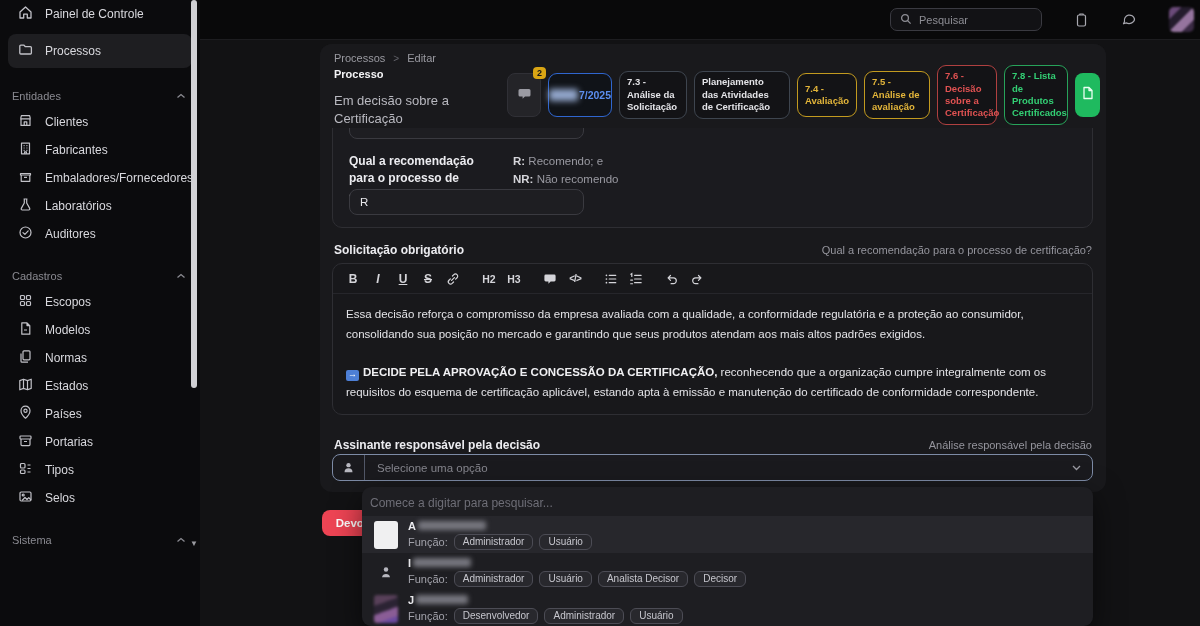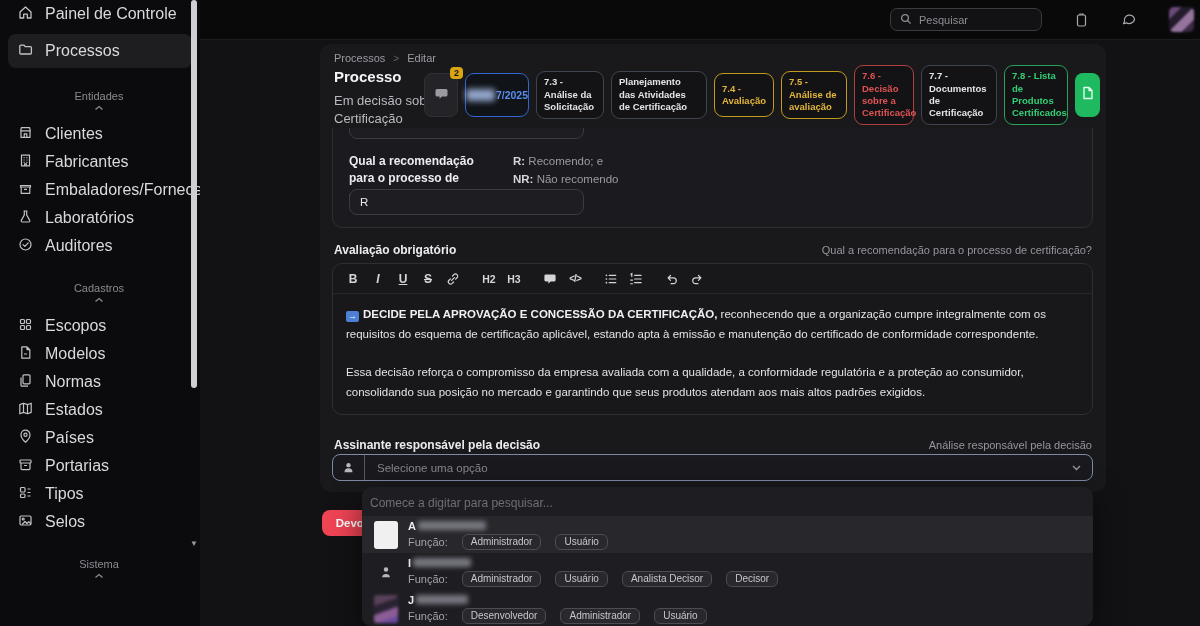--- a/index.html
+++ b/index.html
@@ -3,25 +3,25 @@
 <meta charset="utf-8">
 <style>
   * { margin:0; padding:0; box-sizing:border-box; }
   html,body { width:1200px; height:626px; overflow:hidden; background:#0a0a0b;
     font-family:"Liberation Sans", sans-serif; color:#e6e6ea; }
   .app { position:relative; width:1200px; height:626px; display:flex; }
 
   
   .sidebar { position:relative; width:200px; height:626px; background:#0b0b0d; flex:0 0 200px; padding-top:0; }
   .side-item { height:28px; display:flex; align-items:center; gap:12px; padding:0 10px; margin:0 8px;
-    border-radius:8px; font-size:16px; font-weight:500; color:#d9d9de; cursor:pointer; }
+    border-radius:8px; font-size:12px; font-weight:500; color:#d9d9de; cursor:pointer; }
   .side-item svg { flex:0 0 15px; color:#c2c2c8; }
   .side-item.active { background:#1e1e21; height:34px; margin-top:6px; }
   .side-section { display:flex; align-items:center; justify-content:space-between;
-    margin:22px 14px 6px 12px; font-size:11px; color:#8a8a91;flex-direction:column; }
+    margin:22px 14px 6px 12px; font-size:11px; color:#8a8a91; }
   .side-section svg { color:#8a8a91; }
   .side-scroll { position:absolute; top:0; right:2px; width:7px; height:626px; }
   .side-scroll .thumb { position:absolute; top:0; left:0; width:6px; height:388px; background:#cfcfd3; border-radius:3px; }
   .side-scroll .arrow { position:absolute; top:540px; left:-1px; width:8px; height:8px; color:#9a9aa0; font-size:8px; line-height:8px; }
 
   
   .right { flex:1; display:flex; flex-direction:column; height:626px; }
   .topbar { height:40px; background:#09090a; border-bottom:1px solid #1d1d20;
     display:flex; align-items:center; justify-content:flex-end; gap:32px; padding-right:10px; }
   .search { display:flex; align-items:center; gap:7px; width:152px; height:23px;
@@ -50,21 +50,21 @@
   .fieldrow .fhint b { color:#d5d5da; }
   .card1 .r-input { position:absolute; left:16px; top:92px; width:235px; height:26px;
     border:1px solid #3a3a40; border-radius:8px; background:#1e1e22; color:#e8e8ec; font-size:11.5px;
     padding:0 10px; outline:none; font-family:"Liberation Sans", sans-serif; }
 
   
   .panel-header { position:absolute; left:0; top:0; width:786px; height:84px; background:#19191c;
     border-radius:12px 12px 0 0; z-index:3; }
   .crumb { position:absolute; left:14px; top:8px; font-size:11px; color:#9a9aa1; display:flex; gap:8px; align-items:center; }
   .crumb .sep { color:#63636a; font-size:10px; }
-  .p-title { position:absolute; left:14px; top:24px; font-size:15px; font-weight:700; color:#f4f4f6; }
+  .p-title { position:absolute; left:14px; top:24px; font-size:11px; font-weight:700; color:#f4f4f6; }
   .p-sub { position:absolute; left:14px; top:48px; width:152px; font-size:13px; color:#b9b9c0; line-height:1.35; }
   .cluster { position:absolute; right:6px; top:28px; height:46px; display:flex; align-items:center; gap:7px; }
   .cmt-btn { position:relative; width:34px; height:44px; background:#242428; border:1px solid #303036;
     border-radius:8px; display:flex; align-items:center; justify-content:center; color:#9a9aa2; }
   .cmt-badge { position:absolute; top:-7px; right:-6px; background:#d9a514; color:#151515; font-size:9px;
     font-weight:700; border-radius:4px; padding:1px 4px; }
   .proc-badge { width:64px; height:44px; border:1.5px solid #2f66d0; border-radius:9px; background:#101318;
     display:flex; align-items:center; justify-content:center; gap:1px; }
   .proc-blur { width:30px; height:12px; background:#93a7cc; border-radius:2px; filter:blur(3px); }
   .proc-num { color:#5b8ef0; font-weight:700; font-size:10.5px; }
@@ -122,21 +122,21 @@
   .dd-search { padding:9px 8px 6px; font-size:12px; color:#6e6e77; }
   .dd-row { display:flex; align-items:center; gap:10px; padding:4px 12px; height:37px; }
   .dd-row.hl { background:#27272c; }
   .dd-avatar { width:24px; height:28px; border-radius:3px; flex:0 0 24px; }
   .dd-avatar.white { background:#f0f0f1; }
   .dd-avatar.person { background:transparent; display:flex; align-items:center; justify-content:center; color:#b7b7bf; }
   .dd-avatar.purple { background:linear-gradient(160deg,#584059 0 30%,#2b2333 30% 55%,#8a5d96 55% 80%,#6b4aa0 80%); filter:blur(1.5px); }
   .dd-info { display:flex; flex-direction:column; gap:2px; }
   .dd-name { font-size:11px; font-weight:700; color:#ececf0; display:flex; align-items:center; gap:2px; }
   .nblur { display:inline-block; height:9px; background:#77777f; border-radius:2px; filter:blur(2.4px); }
-  .dd-roles { display:flex; align-items:center; gap:14px; font-size:11px; color:#a2a2aa; }
+  .dd-roles { display:flex; align-items:center; gap:6px; font-size:11px; color:#a2a2aa; }
   .role-badge { border:1px solid #4c4c55; background:#28282d; color:#c6c6cd; border-radius:6px;
     font-size:10px; padding:1.5px 8px; }
 </style>
 </head>
 <body>
 
 <div class="app">
 
   <aside class="sidebar">
     <div class="side-item">
@@ -326,32 +326,31 @@
             </div>
             <div class="proc-badge">
               <span class="proc-blur"></span>
               <span class="proc-num">7/2025</span>
             </div>
             <div class="chip w1">7.3 - Análise da Solicitação</div>
             <div class="chip w2">Planejamento das Atividades de Certificação</div>
             <div class="chip c-yellow w3">7.4 - Avaliação</div>
             <div class="chip c-yellow w4">7.5 - Análise de avaliação</div>
             <div class="chip c-red w5">7.6 - Decisão sobre a Certificação</div>
-            <div class="chip w6">7.7 - Documentos de Certificação</div>
             <div class="chip c-green w7">7.8 - Lista de Produtos Certificados</div>
             <div class="file-btn">
               <span><svg width="13" height="14" viewBox="0 0 13 14" fill="none" stroke="currentColor" stroke-width="1.3" stroke-linejoin="round">
                     <path d="M3 1.5 H8 L11 4.5 V12.5 H3 Z M8 1.5 V4.5 H11"></path>
                   </svg></span>
             </div>
           </div>
         </div>
 
         <div class="lblrow" style="top:199px;">
-          <span class="lbl">Avaliação obrigatório</span>
+          <span class="lbl">Solicitação obrigatório</span>
           <span class="rhint">Qual a recomendação para o processo de certificação?</span>
         </div>
 
         <div class="editor">
           <div class="ed-toolbar">
             <span class="ed-btn">B</span>
             <span class="ed-btn it">I</span>
             <span class="ed-btn un">U</span>
             <span class="ed-btn st">S</span>
             <span class="ed-btn">
@@ -389,22 +388,22 @@
                   <path d="M3.5 6.3 H9 a3.1 3.1 0 0 1 0 6.2 H6.5 M5.9 3.7 L3.3 6.3 5.9 8.9"></path>
                 </svg>
               </span>
             <span class="ed-btn">
                 <svg width="14" height="14" viewBox="0 0 15 15" fill="none" stroke="currentColor" stroke-width="1.3" stroke-linecap="round" stroke-linejoin="round">
                   <path d="M11.5 6.3 H6 a3.1 3.1 0 0 0 0 6.2 H8.5 M9.1 3.7 L11.7 6.3 9.1 8.9"></path>
                 </svg>
               </span>
           </div>
           <div class="ed-body">
+            <p>Essa decisão reforça o compromisso da empresa avaliada com a qualidade, a conformidade regulatória e a proteção ao consumidor, consolidando sua posição no mercado e garantindo que seus produtos atendam aos mais altos padrões exigidos.</p>
             <p><span class="emoji-arrow">→</span><b>DECIDE PELA APROVAÇÃO E CONCESSÃO DA CERTIFICAÇÃO,</b><span> reconhecendo que a organização cumpre integralmente com os requisitos do esquema de certificação aplicável, estando apta à emissão e manutenção do certificado de conformidade correspondente.</span></p>
-            <p>Essa decisão reforça o compromisso da empresa avaliada com a qualidade, a conformidade regulatória e a proteção ao consumidor, consolidando sua posição no mercado e garantindo que seus produtos atendam aos mais altos padrões exigidos.</p>
           </div>
         </div>
 
         <div class="lblrow" style="top:394px;">
           <span class="lbl">Assinante responsável pela decisão</span>
           <span class="rhint">Análise responsável pela decisão</span>
         </div>
         <div class="select">
           <span class="sel-icon">
               <svg width="13" height="13" viewBox="0 0 15 15">

